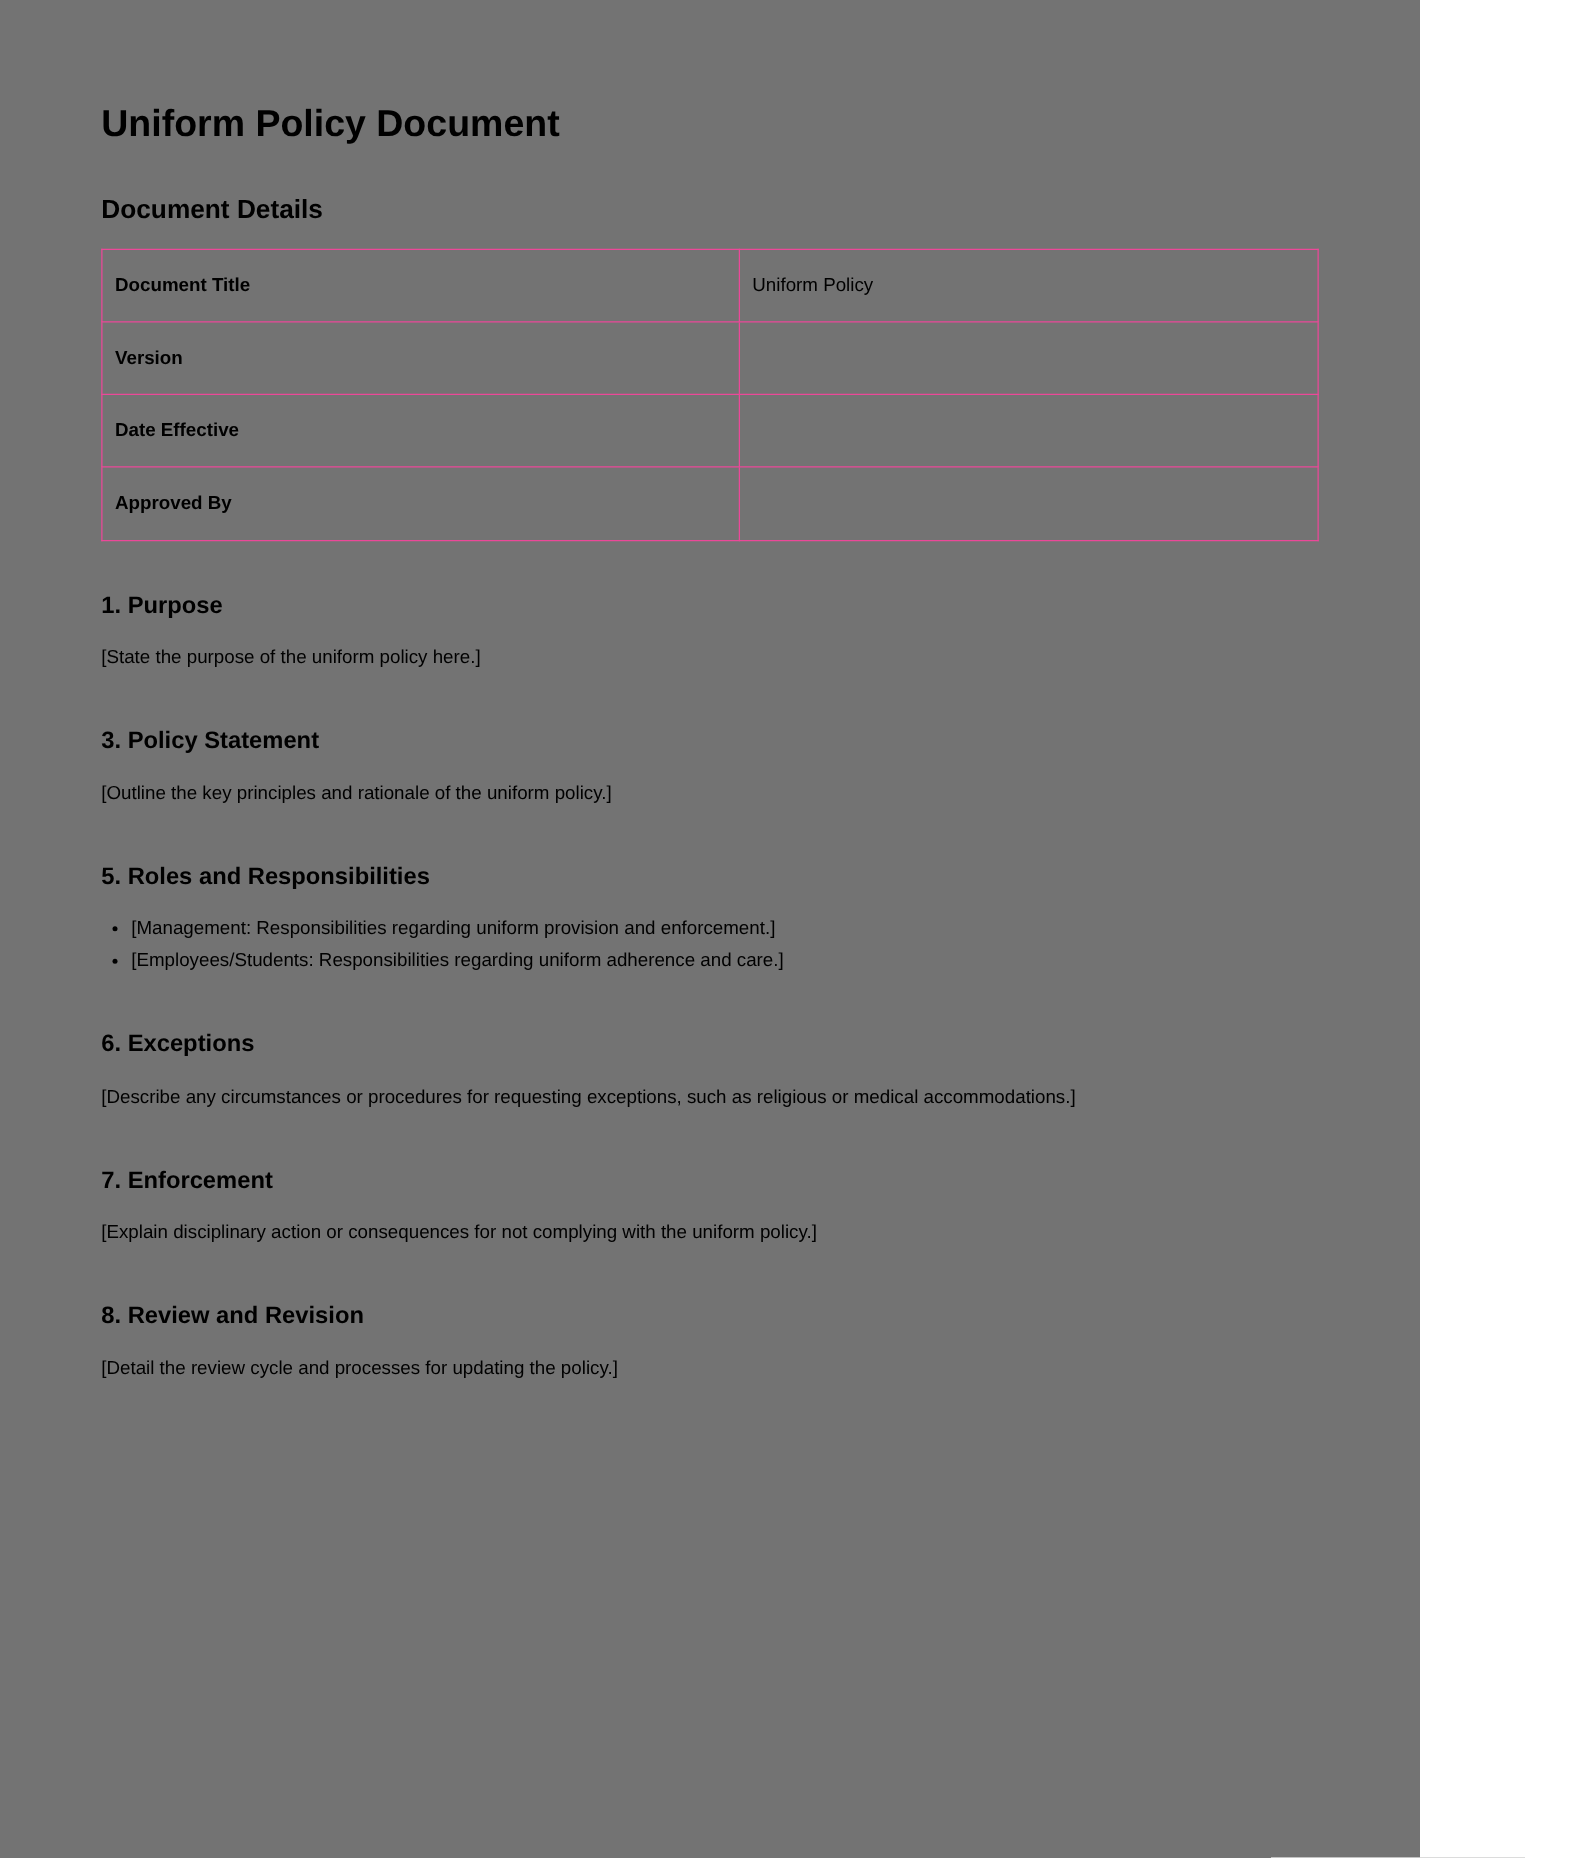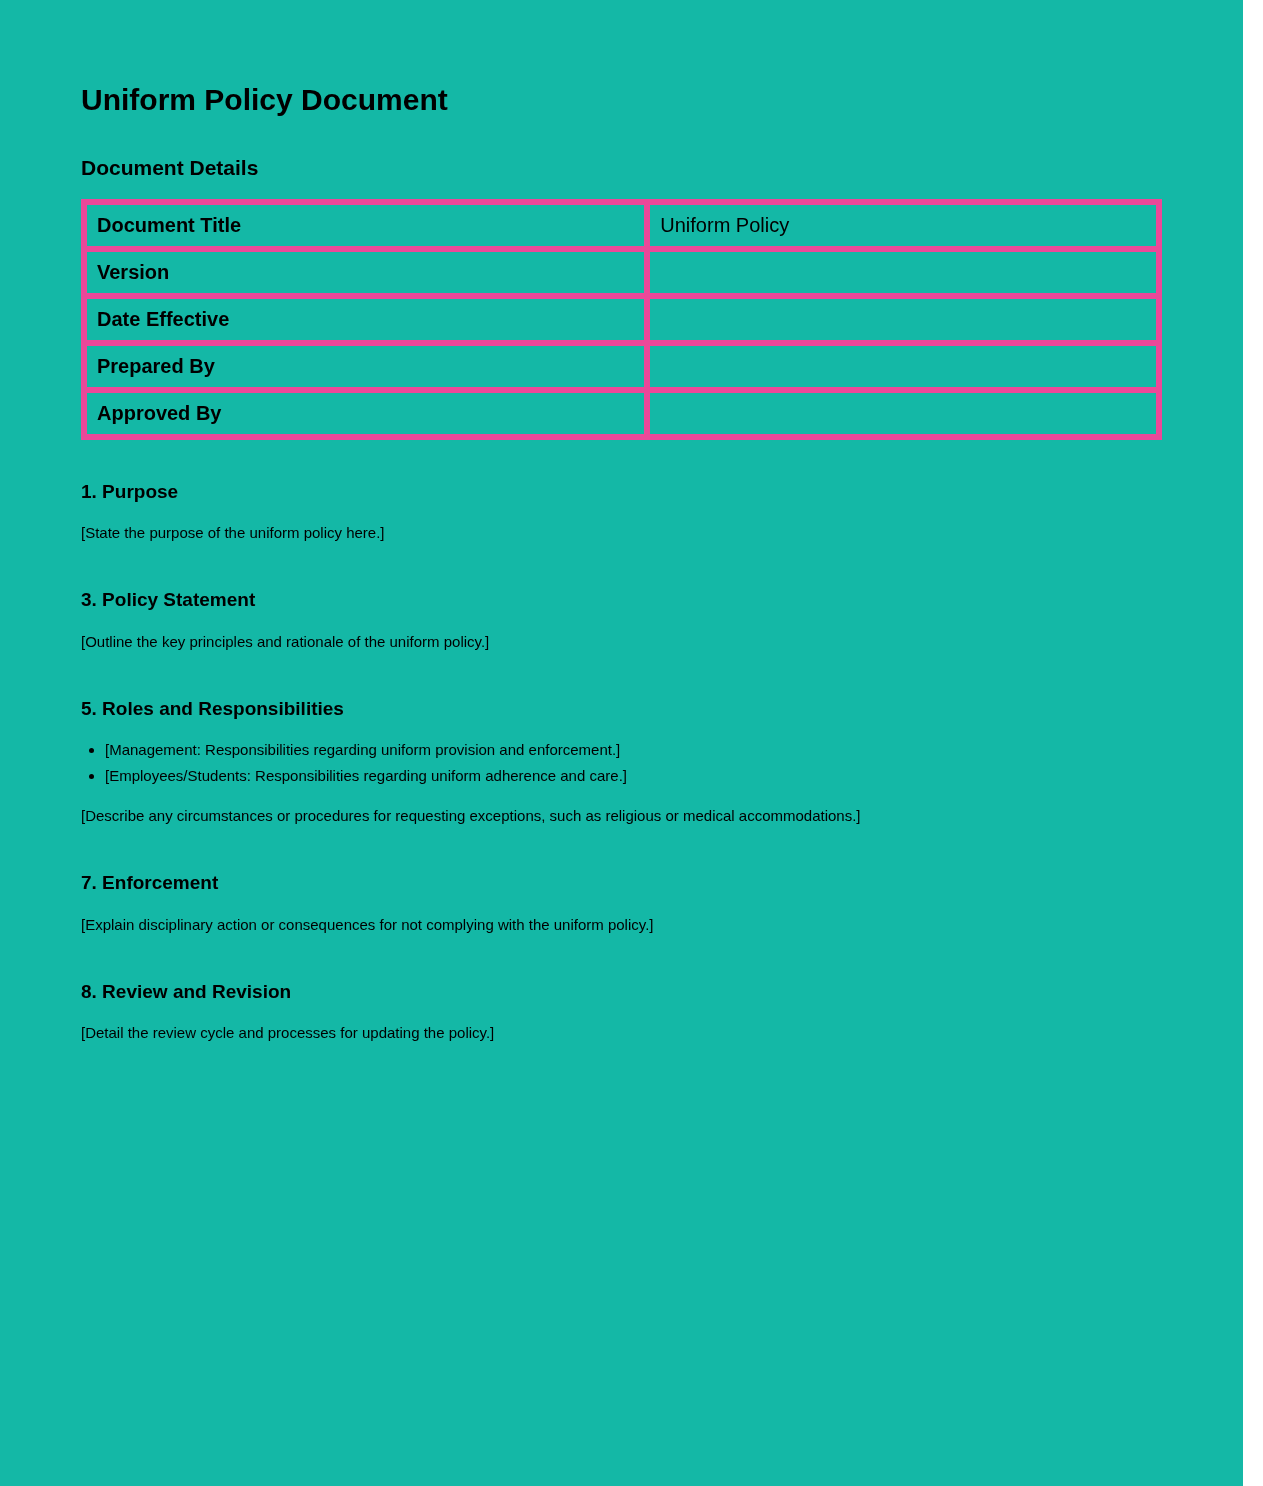--- a/index.html
+++ b/index.html
@@ -4,46 +4,46 @@
 <style>
   * { box-sizing: border-box; }
   html, body {
     margin: 0;
     padding: 0;
     background: #ffffff;
     color: #000000;
     font-family: "Liberation Sans", sans-serif;
   }
   .page {
-    width: 1243px;
+    width: 1136px;
     min-height: 1486px;
-    background: #14b8a6;
+    background: #737373;
     padding: 83px 81px 60px 81px;
   }
   h1.doc-title {
     font-size: 30px;
     font-weight: bold;
     line-height: 1.15;
     margin: 0;
   }
   h3.details-heading {
     font-size: 21px;
     font-weight: bold;
     line-height: 1.15;
     margin: 38px 0 19px 0;
   }
   table.details-table {
     width: 100%;
     border-collapse: collapse;
   }
   table.details-table td {
-    border: 6px solid #ec4899;
-    font-size: 20px;
+    border: 1px solid #ec4899;
+    font-size: 15px;
     line-height: 1.15;
-    padding: 9px 10px;
+    padding: 20px 10px;
     vertical-align: middle;
     height: 35px;
   }
   td.detail-label {
     width: 52.4%;
     font-weight: bold;
   }
   td.detail-value {
     font-weight: normal;
   }
@@ -89,24 +89,20 @@
       </tr>
       <tr>
         <td class="detail-label">Version</td>
         <td class="detail-value"></td>
       </tr>
       <tr>
         <td class="detail-label">Date Effective</td>
         <td class="detail-value"></td>
       </tr>
       <tr>
-        <td class="detail-label">Prepared By</td>
-        <td class="detail-value"></td>
-      </tr>
-      <tr>
         <td class="detail-label">Approved By</td>
         <td class="detail-value"></td>
       </tr>
     </tbody>
   </table>
 
   <div class="section">
     <h3>1. Purpose</h3>
     <p>[State the purpose of the uniform policy here.]</p>
   </div>
@@ -120,20 +116,21 @@
 
   <div class="section">
     <h3>5. Roles and Responsibilities</h3>
     <ul>
       <li>[Management: Responsibilities regarding uniform provision and enforcement.]</li>
       <li>[Employees/Students: Responsibilities regarding uniform adherence and care.]</li>
     </ul>
   </div>
 
   <div class="section">
+    <h3>6. Exceptions</h3>
     <p>[Describe any circumstances or procedures for requesting exceptions, such as religious or medical accommodations.]</p>
   </div>
 
   <div class="section">
     <h3>7. Enforcement</h3>
     <p>[Explain disciplinary action or consequences for not complying with the uniform policy.]</p>
   </div>
 
   <div class="section">
     <h3>8. Review and Revision</h3>

